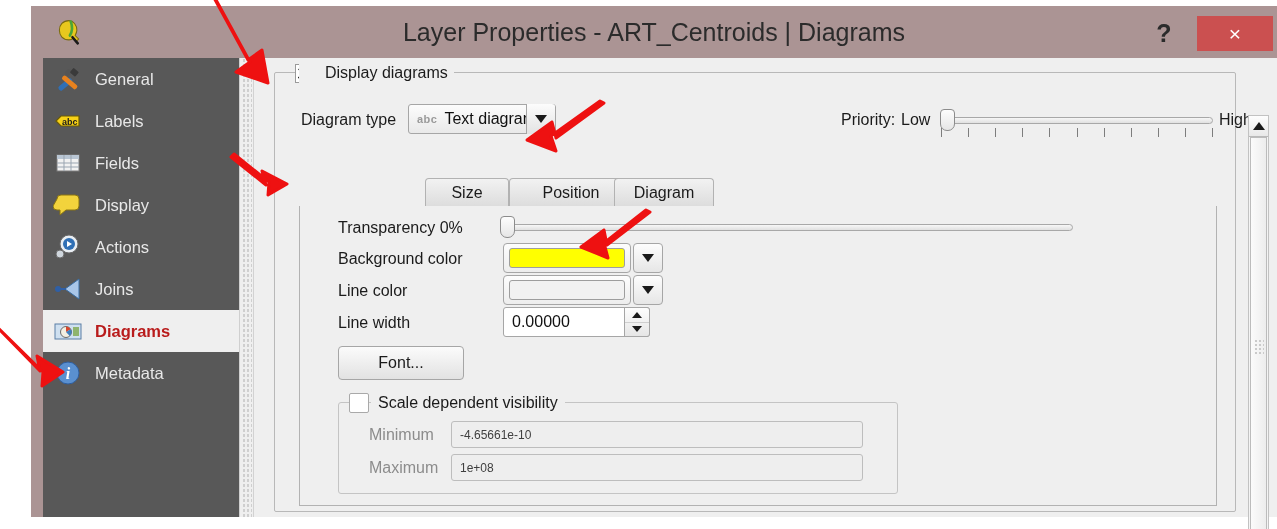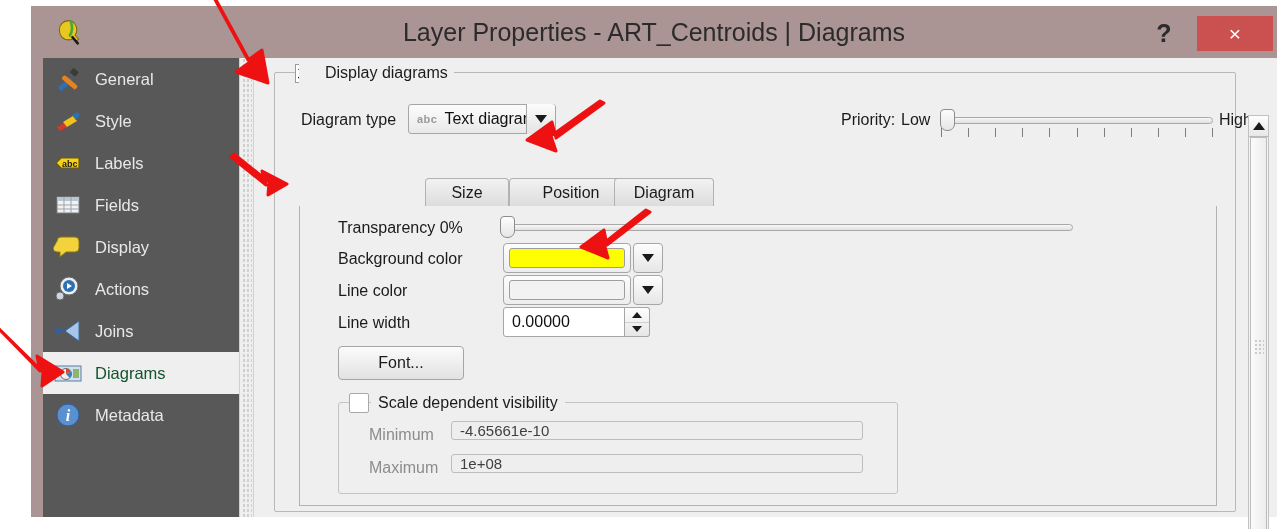--- a/index.html
+++ b/index.html
@@ -75,21 +75,21 @@
     box-sizing: border-box;
     cursor: pointer;
   }
   .side-item .lbl {
     font-size: 16.5px;
     color: #e8e8e8;
     margin-left: 12px;
     white-space: nowrap;
   }
   .side-item.selected { background: #efefef; }
-  .side-item.selected .lbl { color: #14532d; font-weight: normal; text-align: center; }
+  .side-item.selected .lbl { color: #b91c1c; font-weight: bold; text-align: center; }
   .side-ico { width: 30px; height: 30px; position: relative; flex: 0 0 30px; }
 
   
   .side-scroll {
     position: absolute;
     left: 208px; top: 52px;
     width: 14px; height: 459px;
     background: #efefef;
     border-left: 1px solid #cfcfcf;
   }
@@ -346,27 +346,27 @@
   }
   .subgroup-check {
     position: absolute; left: 10px; top: -10px;
     width: 20px; height: 20px;
     background: #ffffff; border: 1px solid #a9a9a9;
     border-radius: 2px; box-sizing: border-box;
     cursor: pointer;
   }
   .ro-field {
     position: absolute;
-    height: 19px;
+    height: 27px;
     border: 1px solid #bdbdbd;
     border-radius: 3px;
     background: #eeeeee;
     box-sizing: border-box;
     display: flex; align-items: center;
-    font-size: 15px; color: #3f3f3f;
+    font-size: 12px; color: #3f3f3f;
   }
   .ro-field span { margin-left: 8px; }
   .dim-label {
     position: absolute;
     font-size: 16px; color: #8c8c8c;
     white-space: nowrap;
   }
 
   
   .vscroll {
@@ -438,30 +438,20 @@
           <svg viewBox="0 0 30 30" width="30" height="30">
             <rect x="4" y="18" width="16" height="5" rx="2" fill="#2f6fb5" transform="rotate(-40 12 20)"></rect>
             <rect x="12" y="6" width="6" height="5" rx="1" fill="#555" transform="rotate(-40 15 8)"></rect>
             <rect x="8" y="16" width="18" height="5" rx="2" fill="#e8821e" transform="rotate(40 17 18)"></rect>
             <rect x="18" y="5" width="7" height="6" rx="1" fill="#3a3a3a" transform="rotate(40 21 8)"></rect>
           </svg>
         </span>
         <span class="lbl">General</span>
       </div>
 
-      <div class="side-item">
-        <span class="side-ico">
-          <svg viewBox="0 0 30 30" width="30" height="30">
-            <path d="M4 21 l7 -4 l3 4 l-7 4 z" fill="#d33a2c"></path>
-            <path d="M10 16 l10 -6 l4 5 l-10 6 z" fill="#f0c419"></path>
-            <path d="M19 9 l6 -3 l2 3 l-4 5 z" fill="#2f6fb5"></path>
-          </svg>
-        </span>
-        <span class="lbl">Style</span>
-      </div>
 
       <div class="side-item">
         <span class="side-ico">
           <svg viewBox="0 0 30 30" width="30" height="30">
             <path d="M3 15 l5 -5 h18 v10 H8 z" fill="#f7d117" stroke="#6b5a06" stroke-width="1.2"></path>
             <text x="9" y="19" font-family="Liberation Sans, sans-serif" font-size="9" font-weight="bold" fill="#1a1a1a">abc</text>
           </svg>
         </span>
         <span class="lbl">Labels</span>
       </div>

